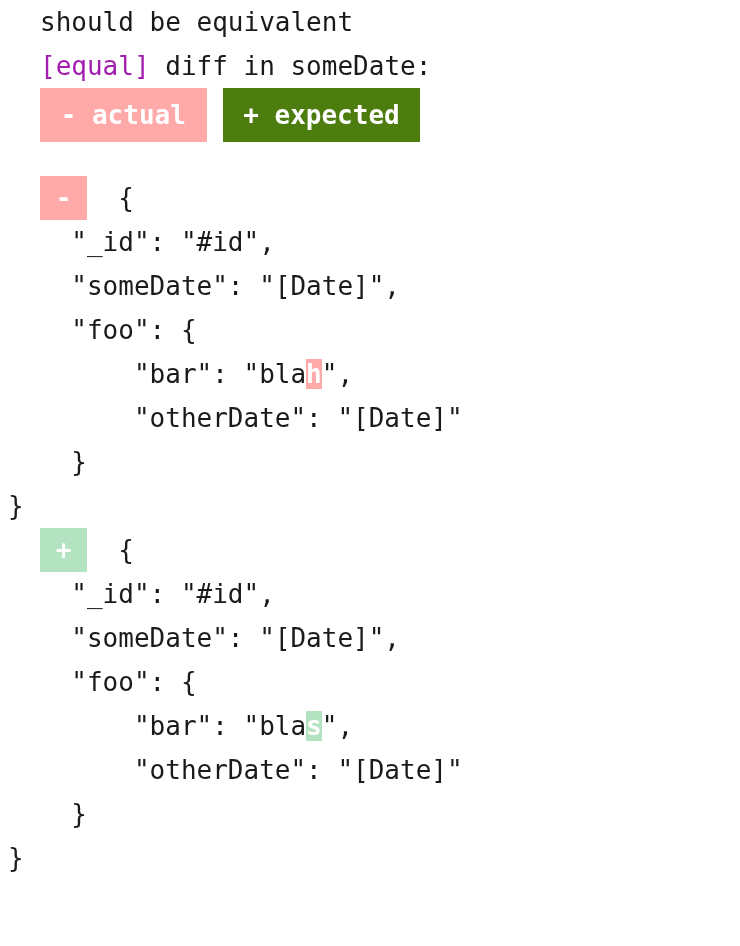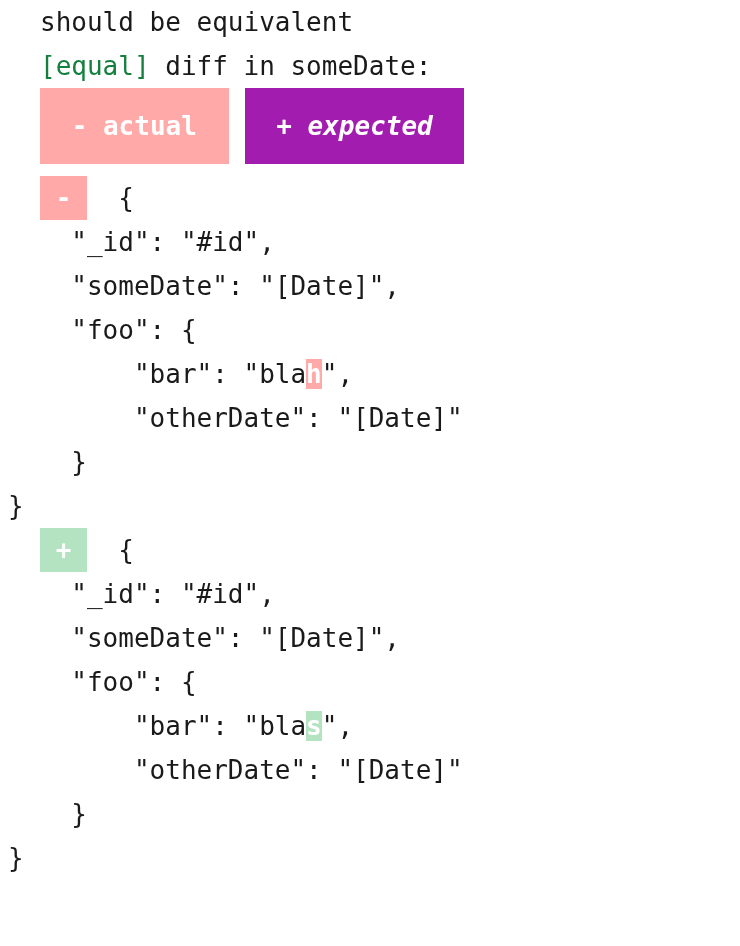--- a/index.html
+++ b/index.html
@@ -39,46 +39,45 @@
     padding-left: 40px;
   }
   
   .flush {
     padding-left: 8px;
   }
 
   .seg { white-space: pre; }
 
   .tag-equal {
-    color: #15803d;
+    color: #a21caf;
     text-align: right;
   }
 
   
   .badge-row {
     padding-left: 40px;
     height: 44px;
     line-height: 44px;
     font-size: 26px;
     white-space: pre;
     font-family: "DejaVu Sans Mono", "Liberation Mono", monospace;
   }
   .badge {
     display: inline-block;
     color: #ffffff;
     font-weight: 700;
     white-space: pre;
-    padding: 16px;
+    padding: 5px;
   }
   .badge-actual {
     background: #ffa9a9;
   }
   .badge-expected {
-    background: #a21caf;
-    font-style: italic;
+    background: #4d7c0f;
   }
   .badge-gap {
     display: inline-block;
     width: 16px;
   }
 
   
   .marker {
     display: inline-block;
     color: #ffffff;

